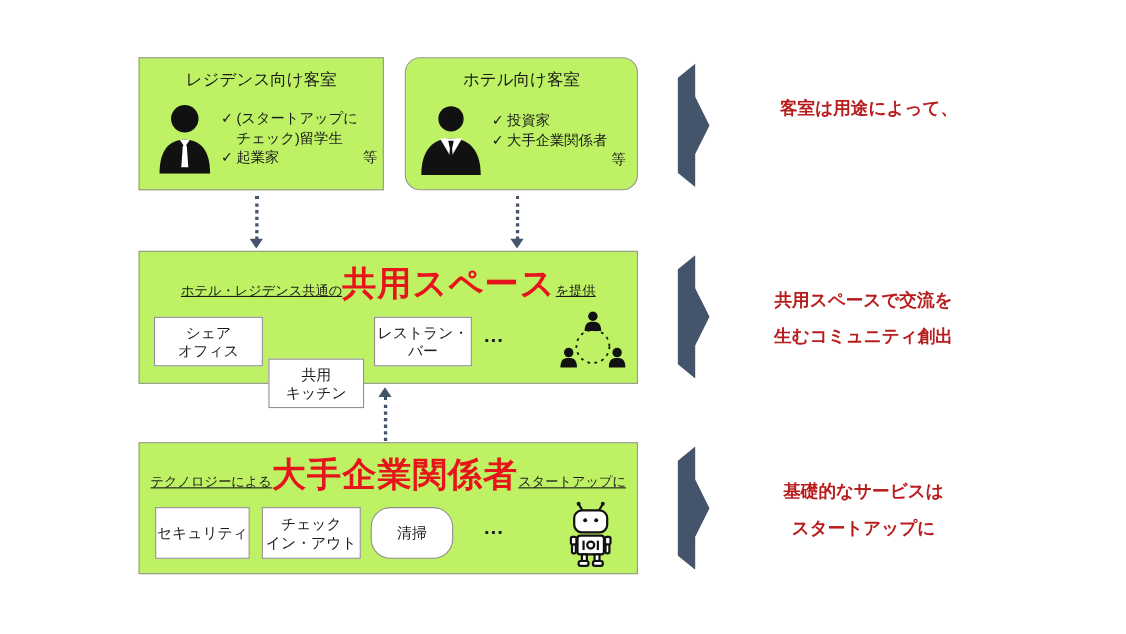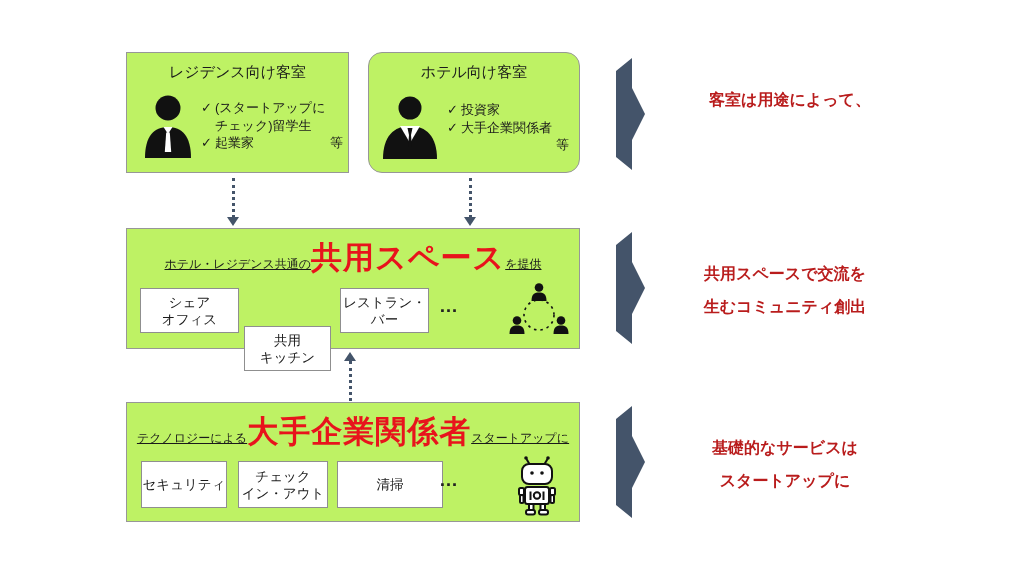--- a/index.html
+++ b/index.html
@@ -144,21 +144,21 @@
         <span class="h-big">大手企業関係者</span>
         <span class="h-small">スタートアップに</span>
     </div>
     <div class="inner-box" style="left:14px;top:58px;width:86px;height:47px;">
       <span>セキュリティ</span>
     </div>
     <div class="inner-box" style="left:111px;top:58px;width:90px;height:47px;font-family:Liberation Serif, serif;">
       <span>チェック</span>
       <span>イン・アウト</span>
     </div>
-    <div class="inner-box" style="left:210px;top:58px;width:106px;height:47px;">
+    <div class="inner-box" style="left:210px;top:58px;width:75px;height:47px;border-radius:18px;">
       <span>清掃</span>
     </div>
     <div class="ellipsis" style="left:312px;top:66px;">…</div>
     <div class="persona-icon" style="left:384px;top:52px;width:52px;height:62px;">
       <svg viewBox="0 0 52 62" width="52" height="62">
         <g stroke="#111" stroke-width="2" fill="#fff">
           <path d="M19 10 L15.5 4"></path>
             <circle cx="15" cy="3" r="1.8" fill="#111" stroke="none"></circle>
           <path d="M33 10 L36.5 4"></path>
             <circle cx="37" cy="3" r="1.8" fill="#111" stroke="none"></circle>

